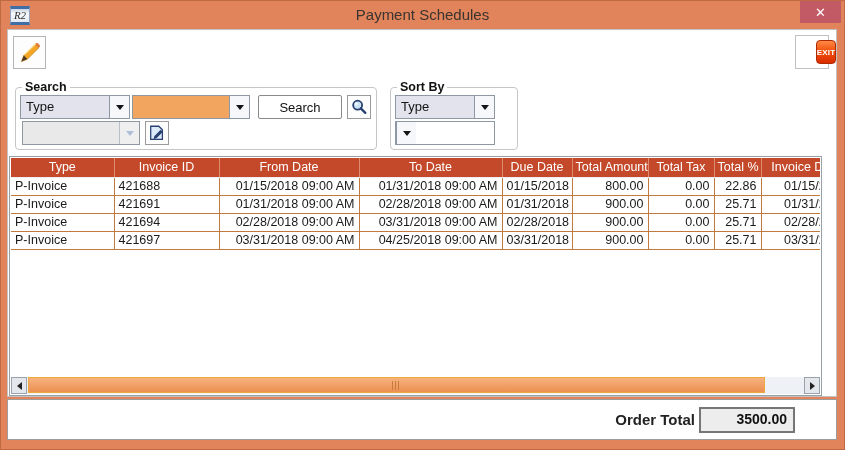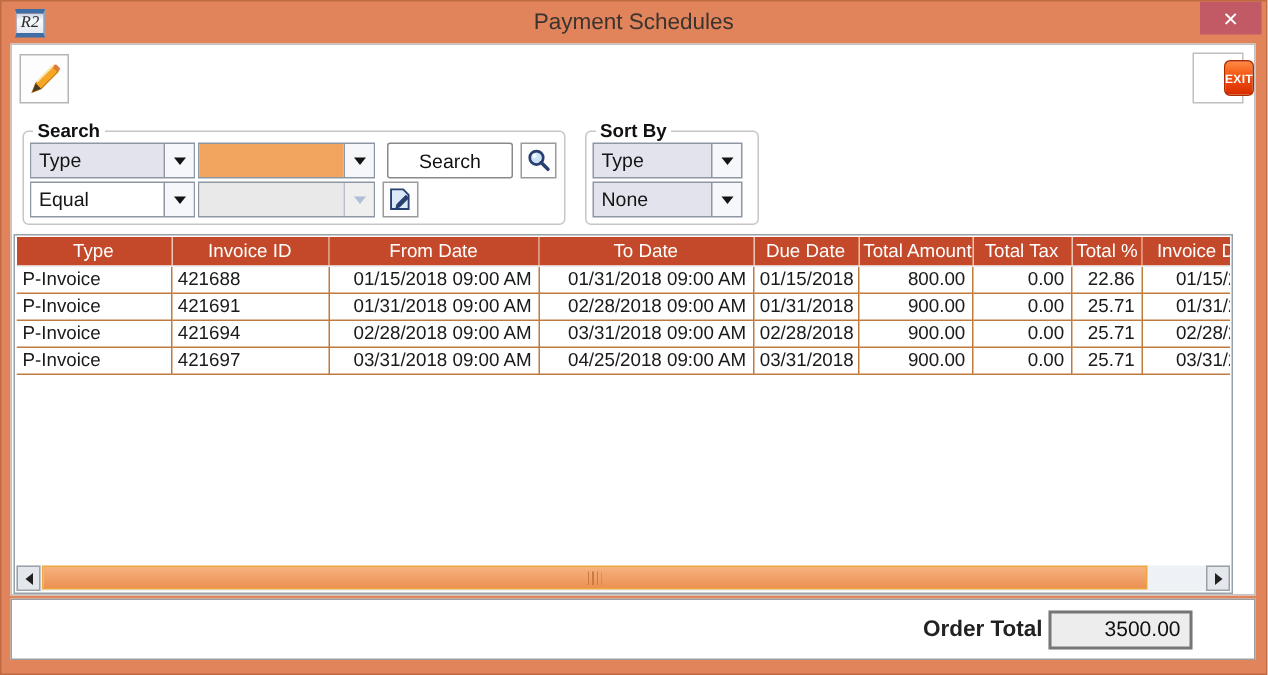--- a/index.html
+++ b/index.html
@@ -59,21 +59,21 @@
     color:#fff;font-size:8px;font-weight:bold;
     display:flex;align-items:center;justify-content:center;letter-spacing:.2px;margin-left:28px;
   }
   
   fieldset{
     position:absolute;margin:0;padding:1px 4px 4px 4px;
     border:1px solid #c6c6c6;border-radius:4px;background:#fff;
   }
   legend{font-weight:bold;font-size:12.5px;color:#111;padding:0 3px;margin-left:2px;}
   .fs-search{left:7px;top:50px;width:362px;height:70px;}
-  .fs-sort{left:382px;top:50px;width:116px;height:70px;}
+  .fs-sort{left:382px;top:50px;width:128px;height:70px;}
   .s-row{display:flex;align-items:center;height:24px;margin-top:0;}
   .s-row + .s-row{margin-top:2px;}
   
   .combo{display:flex;height:24px;border:1px solid #8e98a5;background:#fff;}
   .combo .val{
     flex:1;font-size:13px;color:#141414;padding:0 0 0 5px;line-height:22px;
     white-space:nowrap;overflow:hidden;
   }
   .combo .arrow-btn{
     width:20px;background:#f6f7fa;border-left:1px solid #8e98a5;
@@ -132,21 +132,21 @@
     border:1px solid #eda93f;
   }
   .sb-thumb::after{
     content:"";position:absolute;left:50%;top:3px;margin-left:-5px;width:9px;height:9px;
     background:repeating-linear-gradient(90deg,#c97a3f 0 1px,rgba(0,0,0,0) 1px 3px);
   }
   
   .ot-label{font-size:15px;font-weight:bold;color:#222;margin-right:4px;}
   .ot-field{
     width:96px;height:26px;margin-right:41px;background:#ededed;
-    border:2px solid #767676;font-size:14px;font-weight:normal;color:#111;
+    border:2px solid #767676;font-size:14px;font-weight:bold;color:#111;
     text-align:right;line-height:21px;padding:0 6px;
   }
   svg{display:block;}
 </style>
 </head>
 <body>
 
 <div class="window">
 
   <div class="titlebar">
@@ -196,26 +196,20 @@
             <span>
               <svg width="18" height="18" viewBox="0 0 20 20">
                 <circle cx="8.5" cy="8" r="5" fill="#cfe3f7" stroke="#27406f" stroke-width="2"></circle>
                 <circle cx="7" cy="6.5" r="1.6" fill="#f4f9ff"></circle>
                 <line x1="12" y1="11.5" x2="17" y2="16.5" stroke="#27406f" stroke-width="2.6" stroke-linecap="round"></line>
               </svg>
             </span>
           </div>
         </div>
         <div class="s-row">
-          <div class="combo white w-field">
-            <div class="val">Equal</div>
-            <div class="arrow-btn">
-                <div class="tri-down"></div>
-              </div>
-          </div>
           <div class="combo disabled w-value">
             <div class="val"></div>
             <div class="arrow-btn">
                 <div class="tri-down dis"></div>
               </div>
           </div>
           <div class="icon-btn">
             <span>
               <svg width="18" height="18" viewBox="0 0 20 20">
                 <path d="M3 2.5h9l4 4V17H3z" fill="#dce9f8" stroke="#27406f" stroke-width="1.4"></path>
@@ -231,21 +225,20 @@
         <div class="s-row">
           <div class="combo lav w-sort">
             <div class="val">Type</div>
             <div class="arrow-btn">
                 <div class="tri-down"></div>
               </div>
           </div>
         </div>
         <div class="s-row">
           <div class="combo lav w-sort">
-            <div class="val">None</div>
             <div class="arrow-btn">
                 <div class="tri-down"></div>
               </div>
           </div>
         </div>
       </fieldset>
 
       <div class="grid-area">
         <div class="grid-view">
           <table class="grid">

